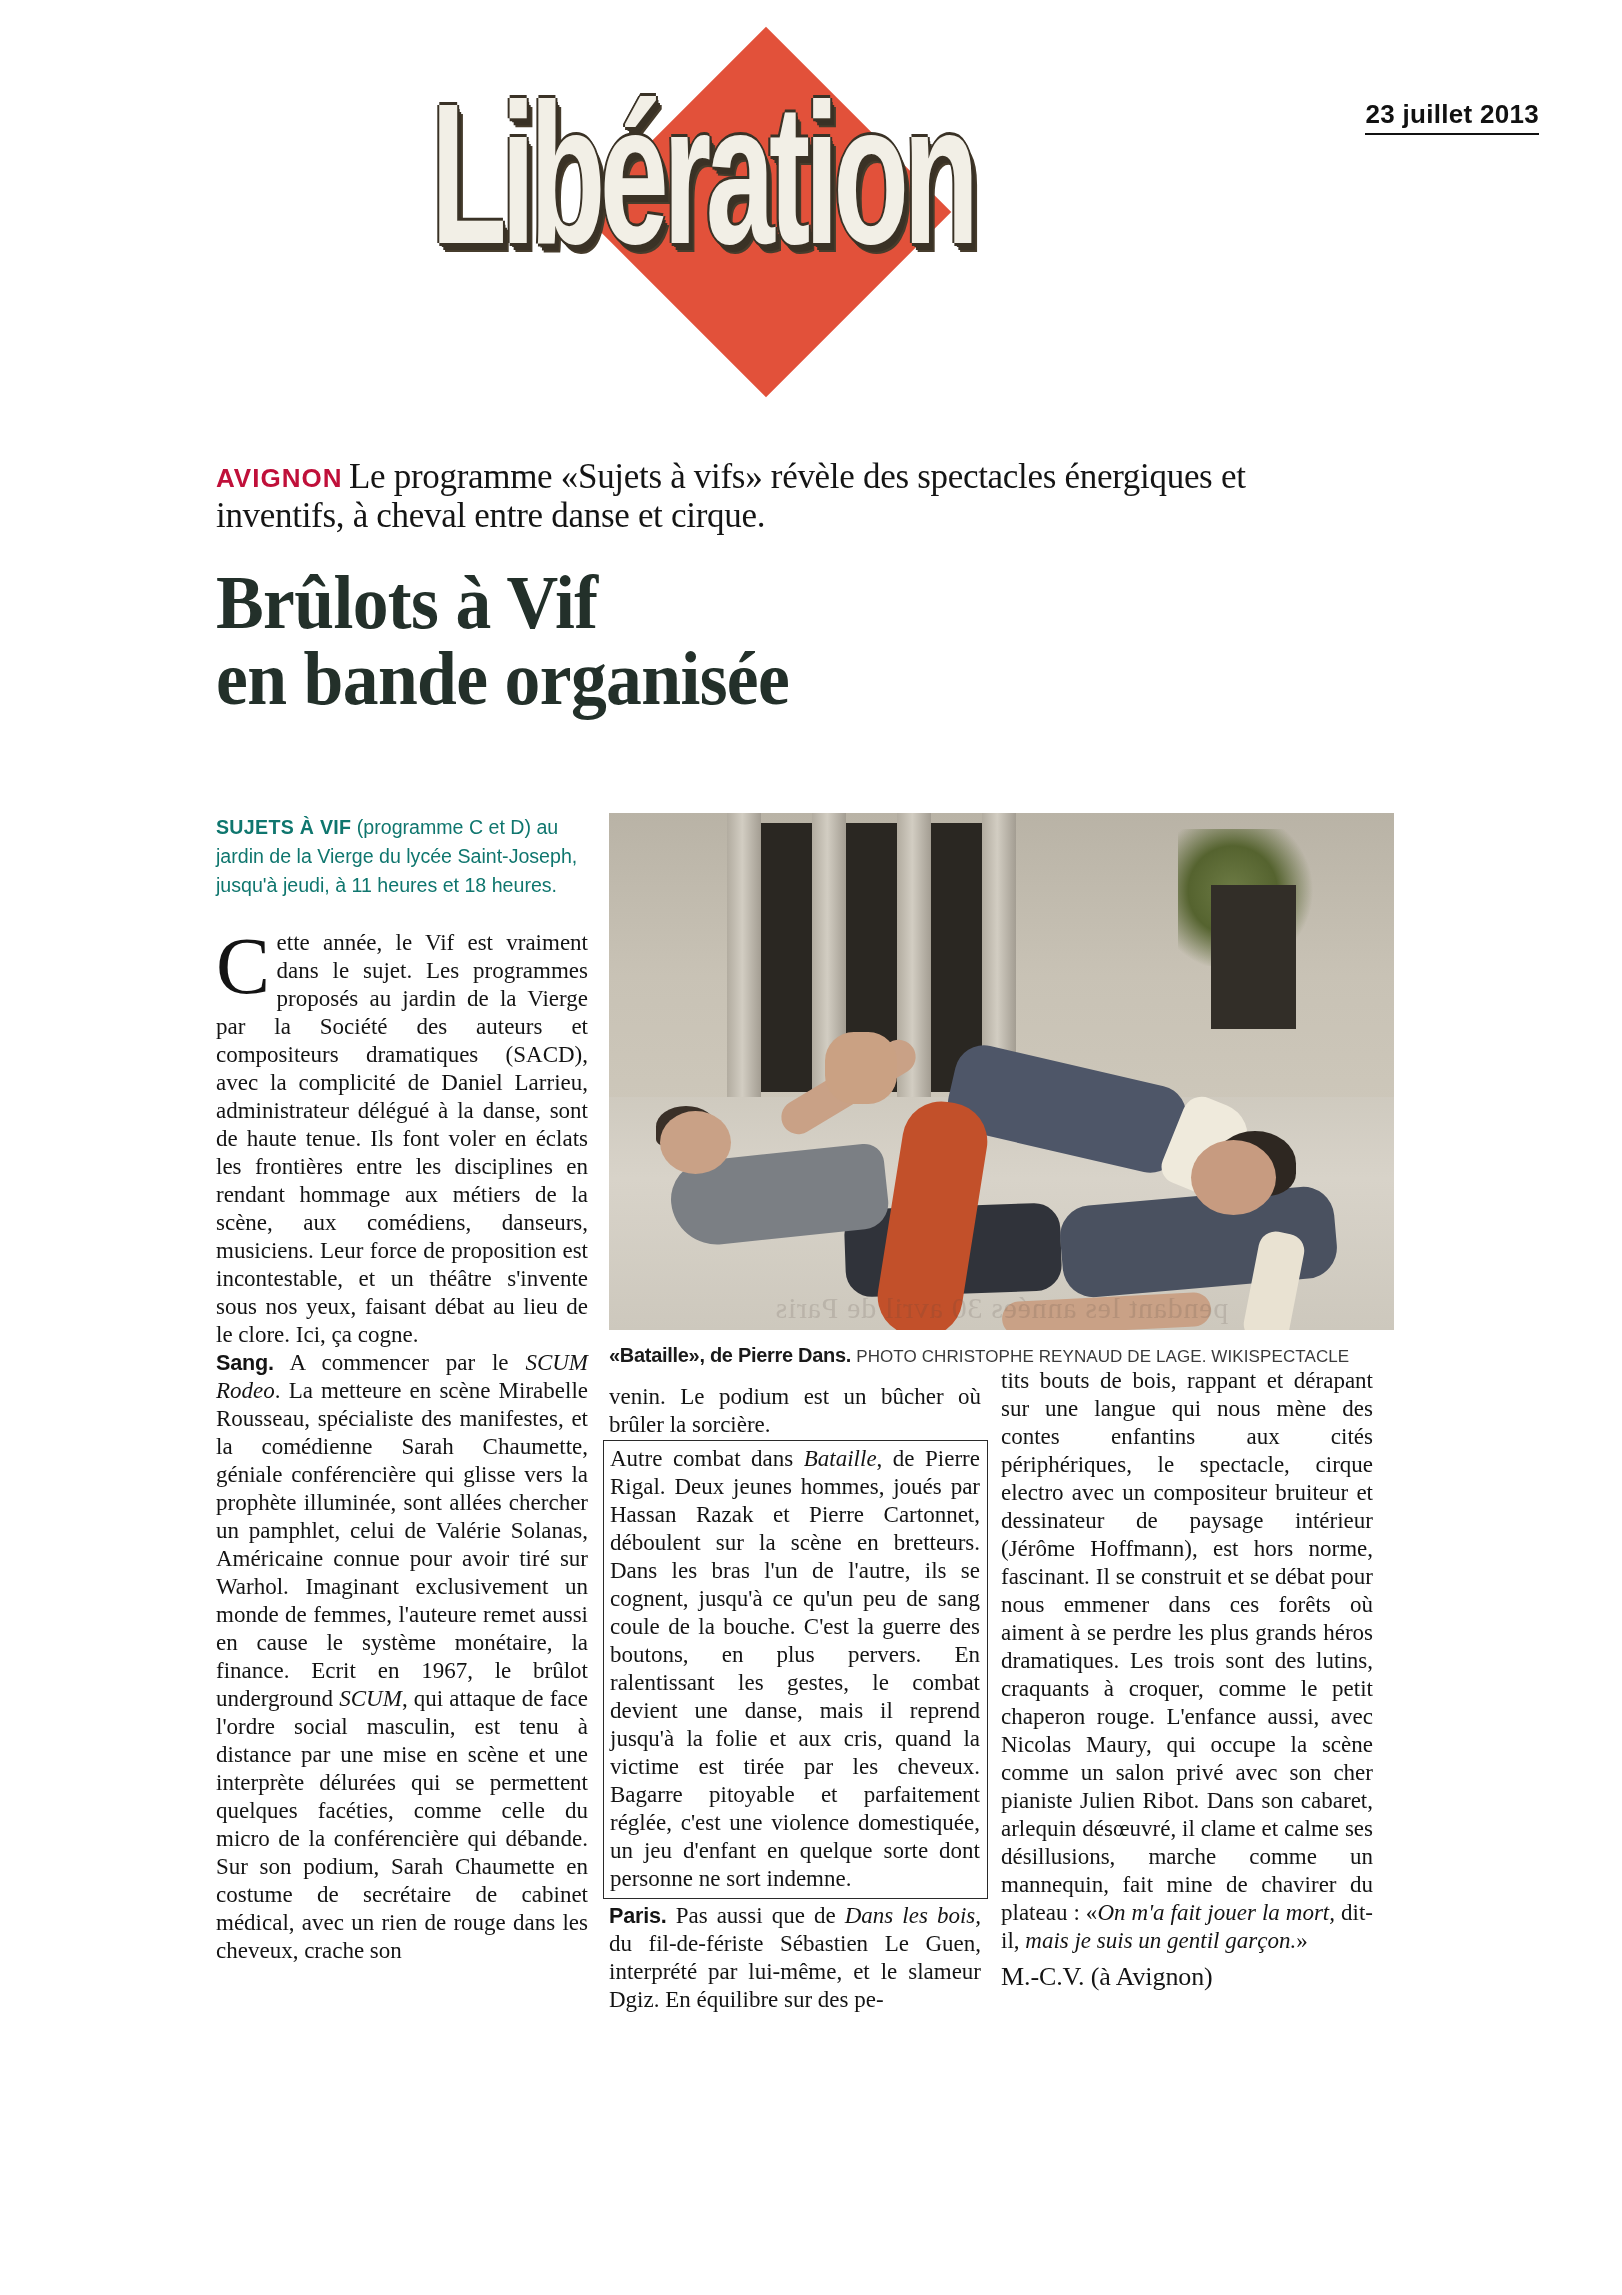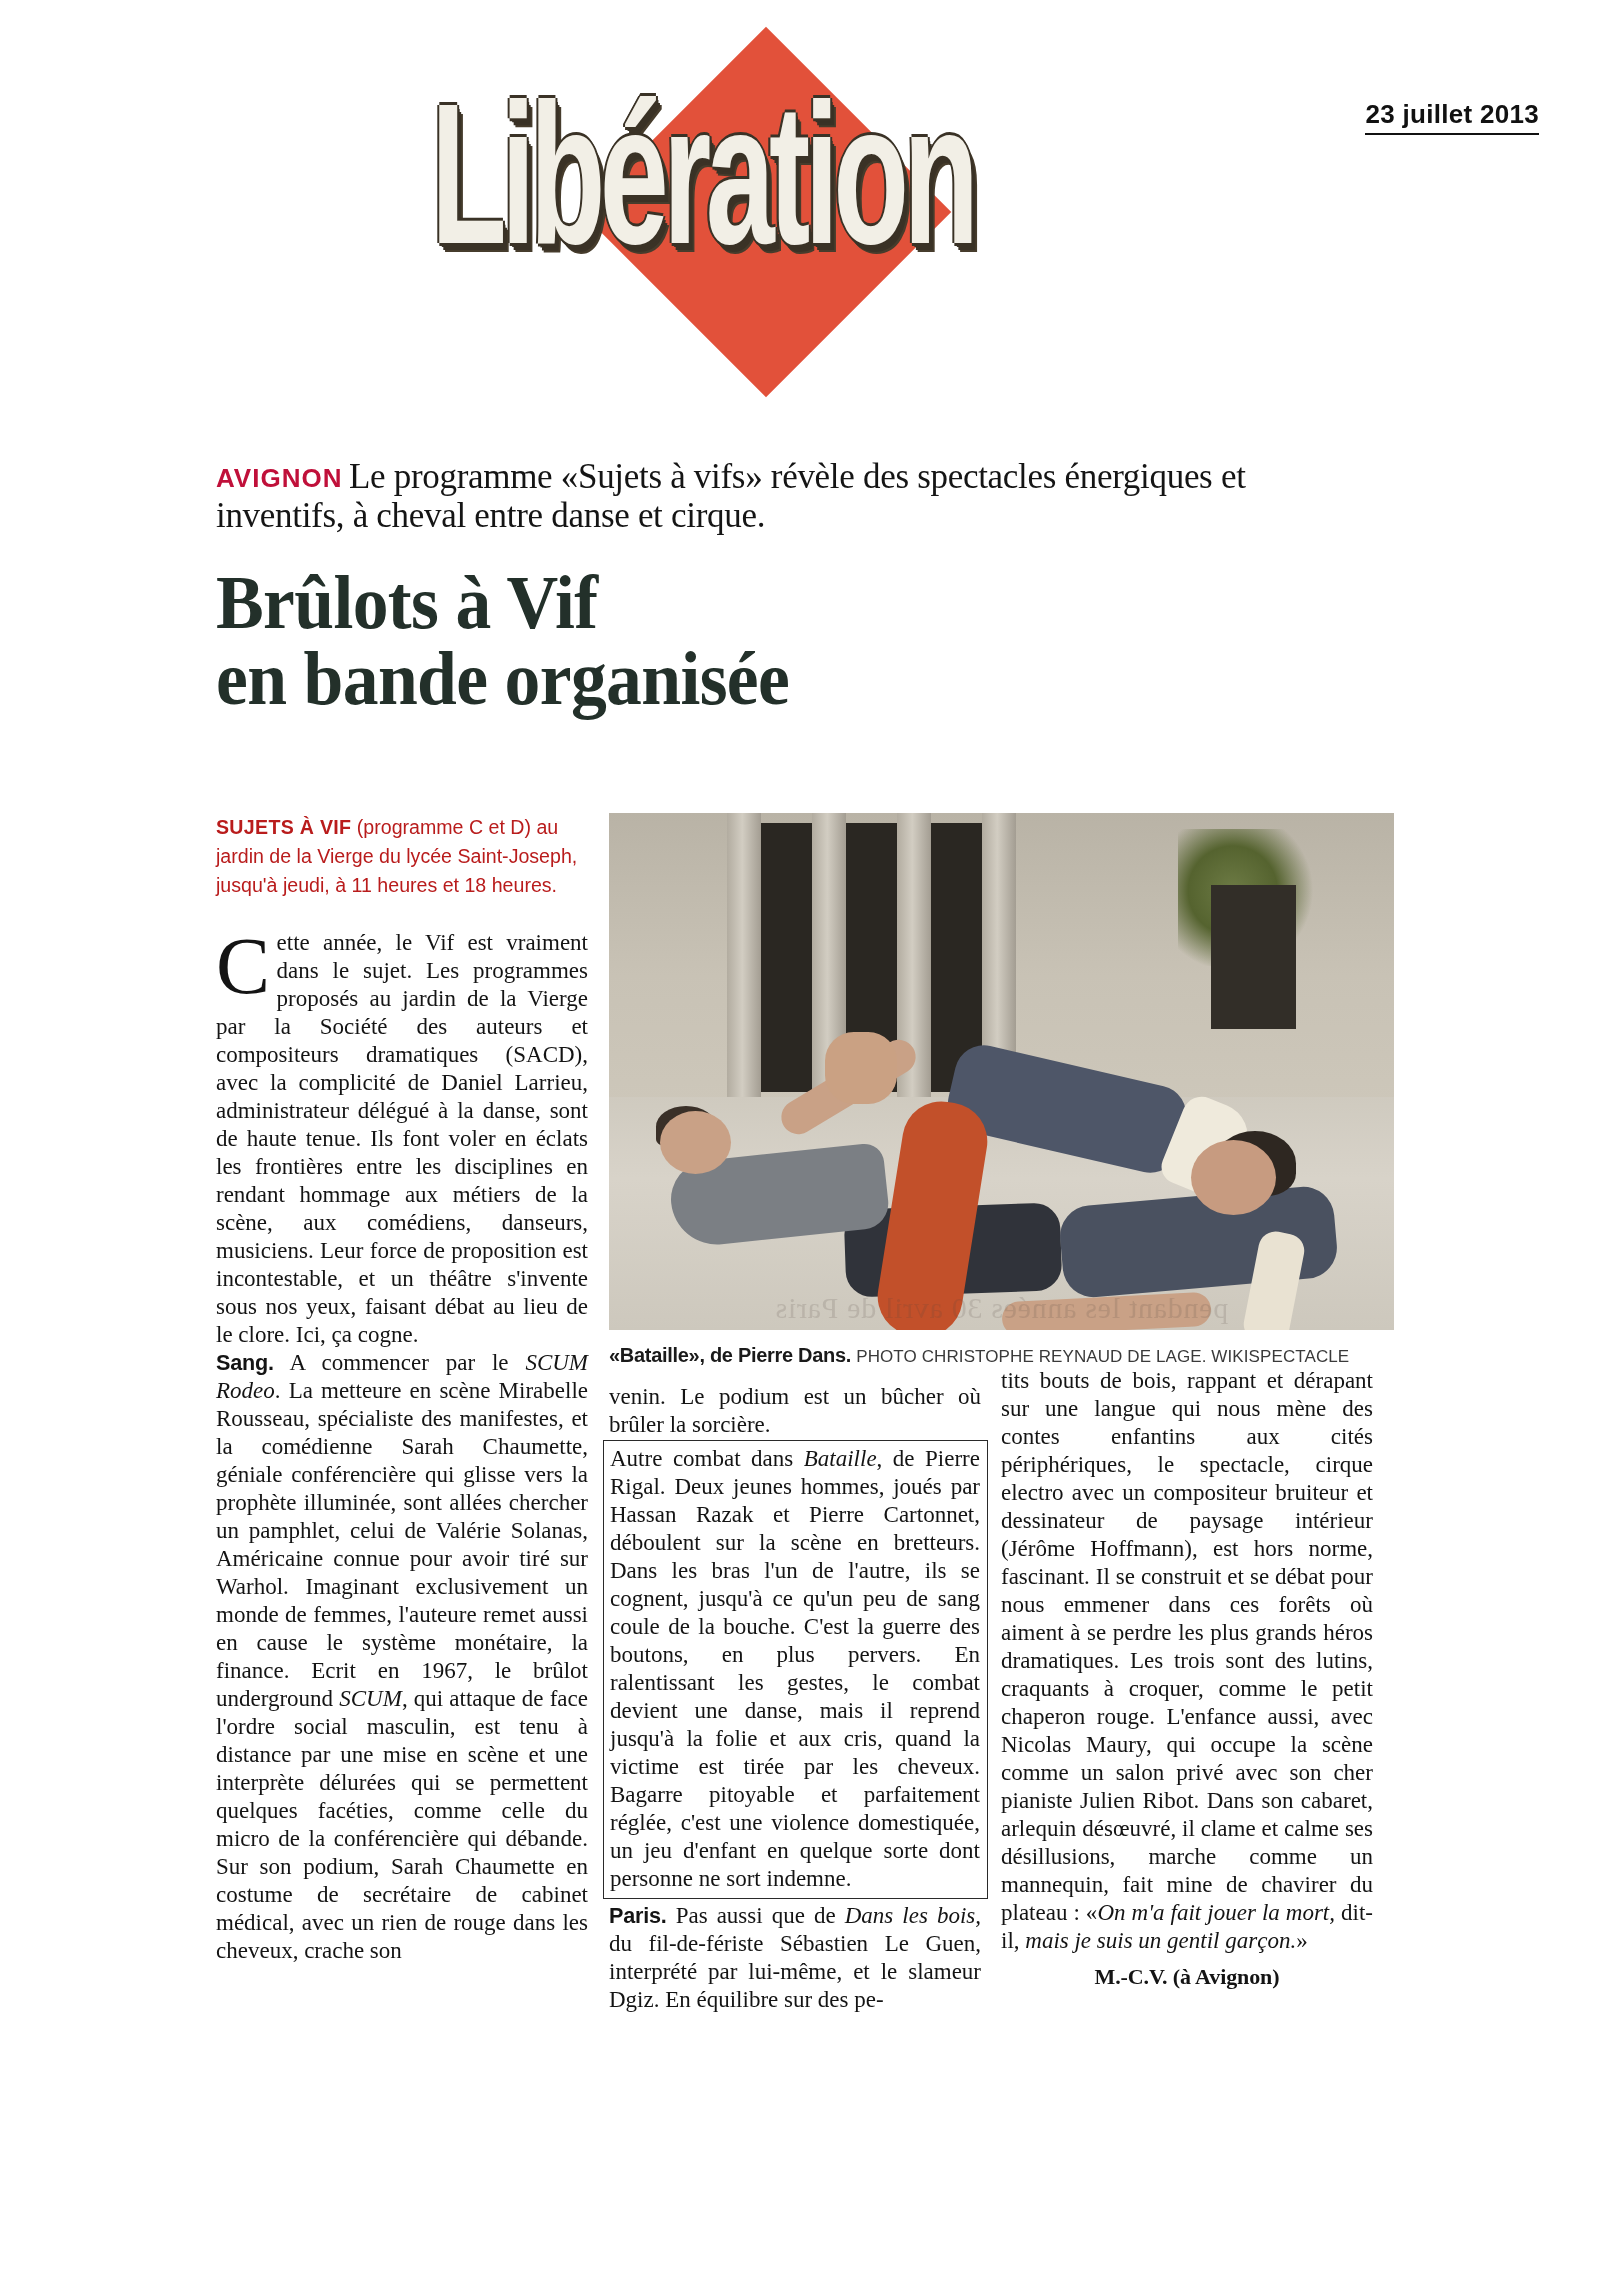--- a/index.html
+++ b/index.html
@@ -128,21 +128,21 @@
   }
   #col1 { left: 0; }
   #col2 { left: 393px; }
   #col3 { left: 785px; }
 
   
   #service {
     font-family: "Liberation Sans", sans-serif;
     font-size: 19.6px;
     line-height: 29px;
-    color: #b91c1c;
+    color: #0f766e;
     width: 366px;
   }
   #service .svc-title {
     font-weight: bold;
     letter-spacing: 0.3px;
   }
 
   .body-text {
     font-family: "Liberation Serif", serif;
     font-size: 23px;
@@ -313,23 +313,23 @@
     border-top: 1.6px solid #2a2a2a;
     border-bottom: 1.6px solid #2a2a2a;
     border-left: 1.6px solid #2a2a2a;
     border-right: 1.6px solid #2a2a2a;
     padding: 3.9px 6.5px 5.2px 6.5px;
     margin: 1.3px -6.5px 0 -6.5px;
   }
 
   .byline {
     font-family: "Liberation Serif", serif;
-    font-weight: bold;
-    font-size: 22px;
-    text-align: center;
+    font-weight: normal;
+    font-size: 26px;
+    text-align: left;
     margin-top: 7.9px;
     letter-spacing: -0.1px;
   }
 
   .sep { margin-top: 0; }
 </style>
 </head>
 <body>
 
 <div id="masthead">

